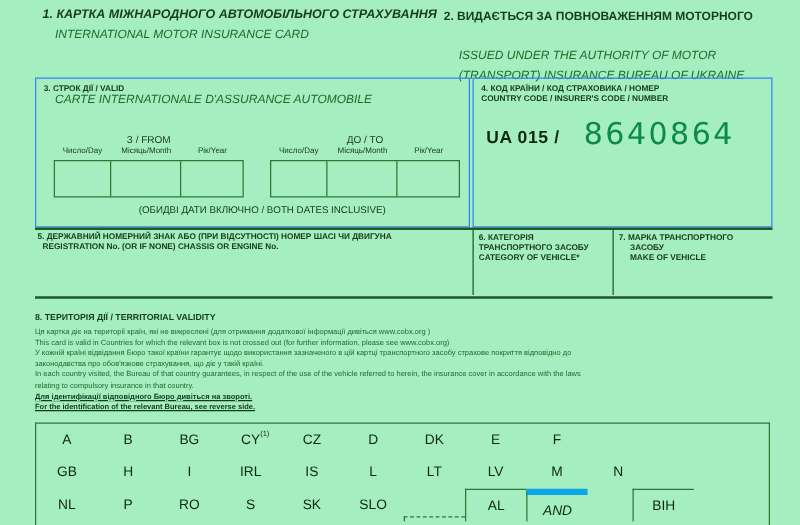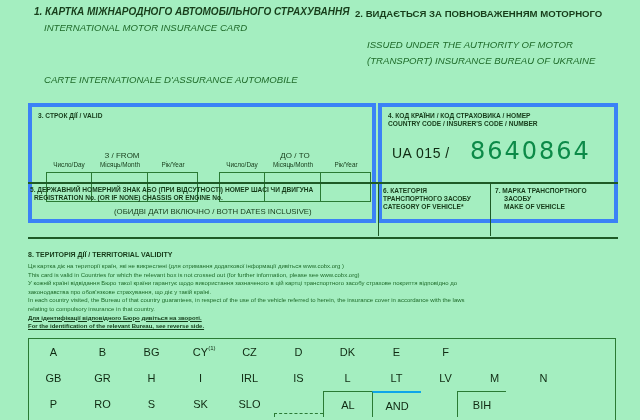--- a/index.html
+++ b/index.html
@@ -11,33 +11,33 @@
     position: relative;
   }
   .abs { position: absolute; }
   .hdr1 { left: 34px; top: 6px; font-size: 10px; font-weight: bold; font-style: italic; color: #173d1a; }
   .hdr1-en { left: 44px; top: 22px; font-size: 9.6px; font-style: italic; color: #1f6b2a; }
   .hdr1-fr { left: 44px; top: 38px; font-size: 9.6px; font-style: italic; color: #1f6b2a; margin-top: 36px; }
   .hdr2 { left: 355px; top: 6px; font-size: 9.6px; font-weight: bold; color: #173d1a; line-height: 16px; }
   .hdr2 .ind { padding-left: 12px; display: block; }
   .hdr2-en { left: 367px; top: 37px; font-size: 9.6px; font-style: italic; color: #1f6b2a; line-height: 16px; }
 
-  .box { border: 4px solid #3b82f6; margin-top: 41px; }
+  .box { border: 1px solid #3b82f6; }
   .section-label { font-size: 6.6px; font-weight: bold; color: #163b19; line-height: 8px; }
 
   .valid-box { left: 28px; top: 62px; width: 348px; height: 120px; }
   .date-group-title { font-size: 8px; color: #163b19; text-align: center; }
   .date-labels { font-size: 6.4px; color: #163b19; display: flex; }
   .date-cells { display: flex; border: 1px solid #2a7a34; height: 30px; }
   .date-cells div { border-right: 1px solid #2a7a34; height: 100%; }
   .date-cells div:last-child { border-right: none; }
   .inclusive { font-size: 7.8px; color: #163b19; }
 
   .num-box { left: 378px; top: 62px; width: 240px; height: 120px; }
-  .ua-prefix { font-size: 14px; font-weight: normal; color: #0f2a12; letter-spacing: 0.5px; }
+  .ua-prefix { font-size: 14px; font-weight: bold; color: #0f2a12; letter-spacing: 0.5px; }
   .ua-number { font-size: 24px; color: #0c8a48; letter-spacing: 2px; font-family: "DejaVu Sans", sans-serif; }
 
   .hline { background: #1e5a26; height: 2px; }
   .vline { background: #1e5a26; width: 1px; }
 
   .terr-text { font-size: 6px; color: #1f6b2a; line-height: 8.6px; left: 28px; top: 262px; width: 600px; }
   .terr-text .bold-u { font-weight: bold; text-decoration: underline; color: #123a17; }
 
   .country-grid { left: 28px; top: 338px; width: 588px; height: 82px; border: 1px solid #2a7a34; border-bottom: none; }
   .c-row { display: flex; height: 26px; }
@@ -146,35 +146,35 @@
     <div class="c-cell"><span>BG</span></div>
     <div class="c-cell"><span>CY</span><sup>(1)</sup></div>
     <div class="c-cell"><span>CZ</span></div>
     <div class="c-cell"><span>D</span></div>
     <div class="c-cell"><span>DK</span></div>
     <div class="c-cell"><span>E</span></div>
     <div class="c-cell"><span>F</span></div>
   </div>
   <div class="c-row">
     <div class="c-cell"><span>GB</span></div>
-    <div class="c-cell"><span>GR</span></div>
     <div class="c-cell"><span>H</span></div>
     <div class="c-cell"><span>I</span></div>
     <div class="c-cell"><span>IRL</span></div>
     <div class="c-cell"><span>IS</span></div>
     <div class="c-cell"><span>L</span></div>
     <div class="c-cell"><span>LT</span></div>
     <div class="c-cell"><span>LV</span></div>
     <div class="c-cell"><span>M</span></div>
     <div class="c-cell"><span>N</span></div>
   </div>
   <div class="c-row">
+    <div class="c-cell"><span>NL</span></div>
     <div class="c-cell"><span>P</span></div>
     <div class="c-cell"><span>RO</span></div>
     <div class="c-cell"><span>S</span></div>
     <div class="c-cell"><span>SK</span></div>
     <div class="c-cell"><span>SLO</span></div>
     <div class="c-cell" style="border-left:1px dashed #2a7a34;border-top:1px dashed #2a7a34;margin-top:22px;"><span>CH</span></div>
     <div class="c-cell" style="border-left:1px solid #2a7a34;border-top:1px solid #2a7a34;"><span>AL</span></div>
-    <div class="c-cell" style="border-left:1px solid #2a7a34;border-top:2px solid #0ea5e9;"><span>AND</span></div>
+    <div class="c-cell" style="border-left:1px solid #2a7a34;border-top:5px solid #0ea5e9;font-style:italic;"><span>AND</span></div>
     <div class="c-cell" style="border-left:1px solid #2a7a34;border-top:1px solid #2a7a34;margin-left:36px;"><span>BIH</span></div>
   </div>
 </div>
 
 </body></html>

